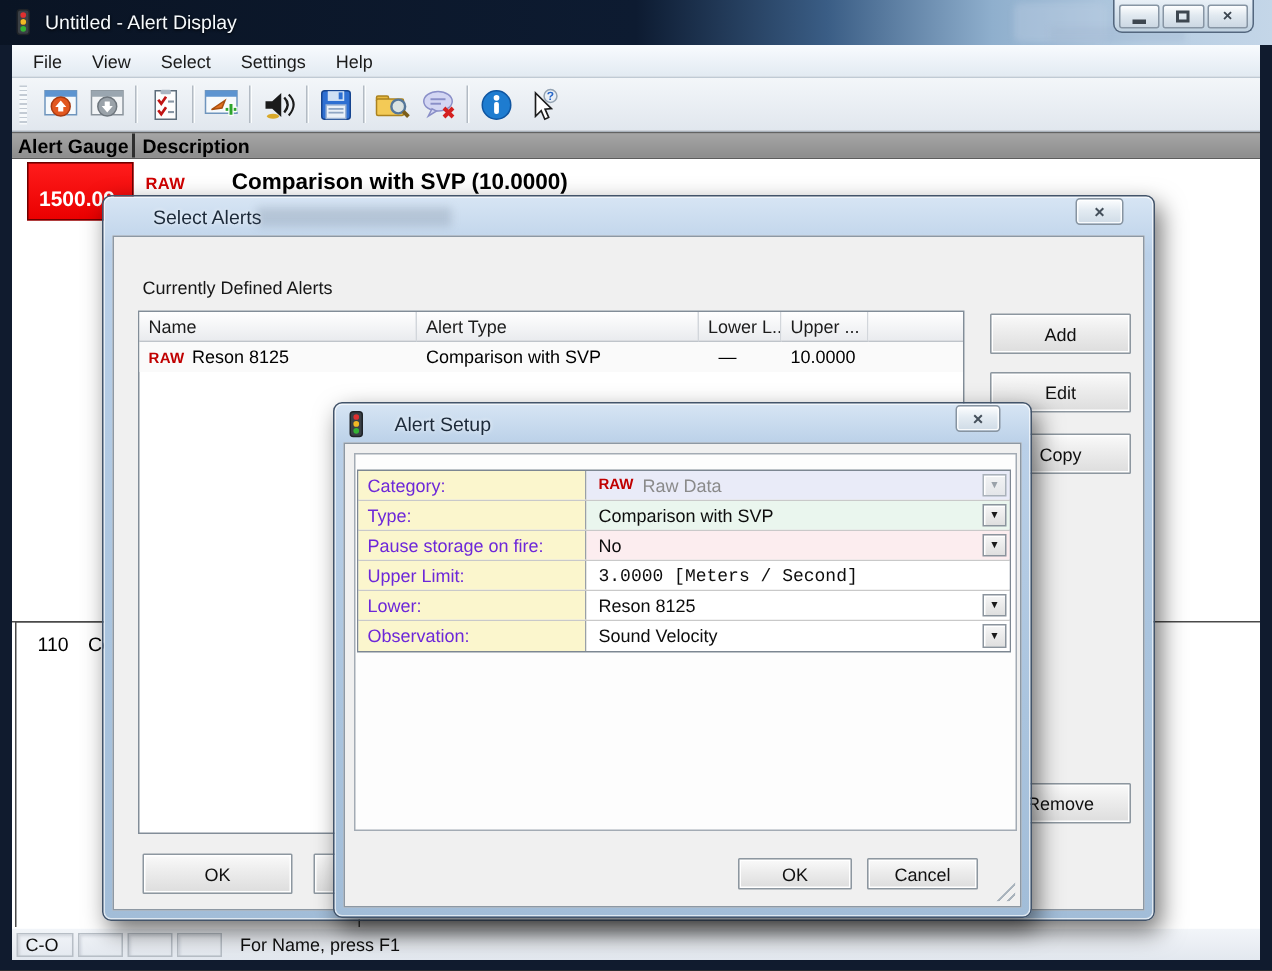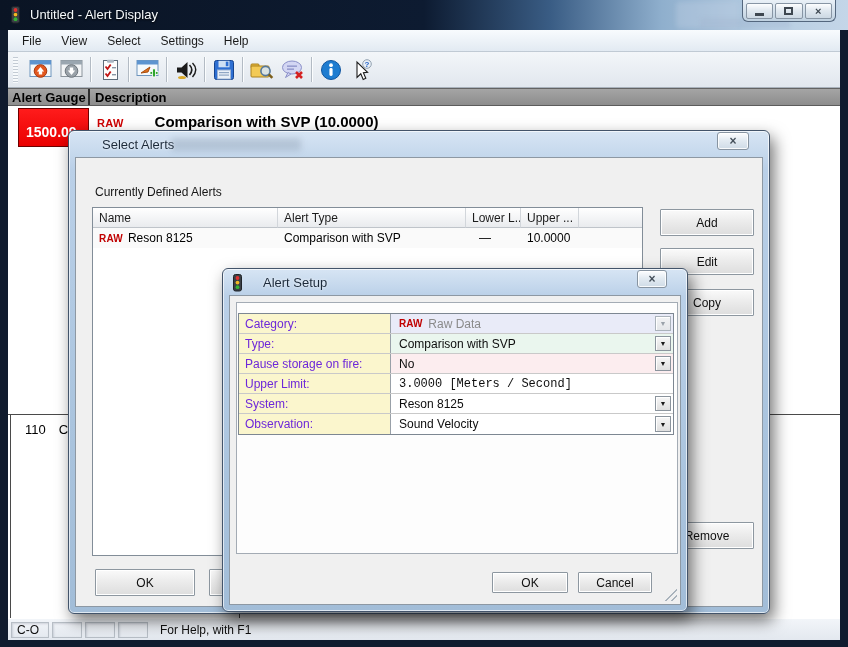--- a/index.html
+++ b/index.html
@@ -293,21 +293,21 @@
         </div>
       <div class="sb-cell sb-sm">
           <span></span>
         </div>
       <div class="sb-cell sb-sm">
           <span></span>
         </div>
       <div class="sb-cell sb-sm">
           <span></span>
         </div>
-      <span class="sb-help">For Help, with F1</span>
+      <span class="sb-help">For Name, press F1</span>
     </div>
   </div>
 
   <div class="dialog" id="dlg-select">
     <span class="dtitle-text">Select Alerts</span>
     <div class="title-smudge"></div>
     <div class="dclose">
         <span>×</span>
       </div>
 
@@ -397,21 +397,21 @@
               </div>
           </div>
         </div>
         <div class="frow">
           <div class="flabel">Upper Limit:</div>
           <div class="fvalue" style="background-color: rgb(255, 255, 255); font-family: Liberation Mono, monospace;">
             <span>3.0000 [Meters / Second]</span>
           </div>
         </div>
         <div class="frow">
-          <div class="flabel">System:</div>
+          <div class="flabel">Lower:</div>
           <div class="fvalue" style="background-color: rgb(255, 255, 255);">
             <span>Reson 8125</span>
             <div class="fdrop">
                 <span>▼</span>
               </div>
           </div>
         </div>
         <div class="frow">
           <div class="flabel">Observation:</div>
           <div class="fvalue" style="background-color: rgb(255, 255, 255);">

